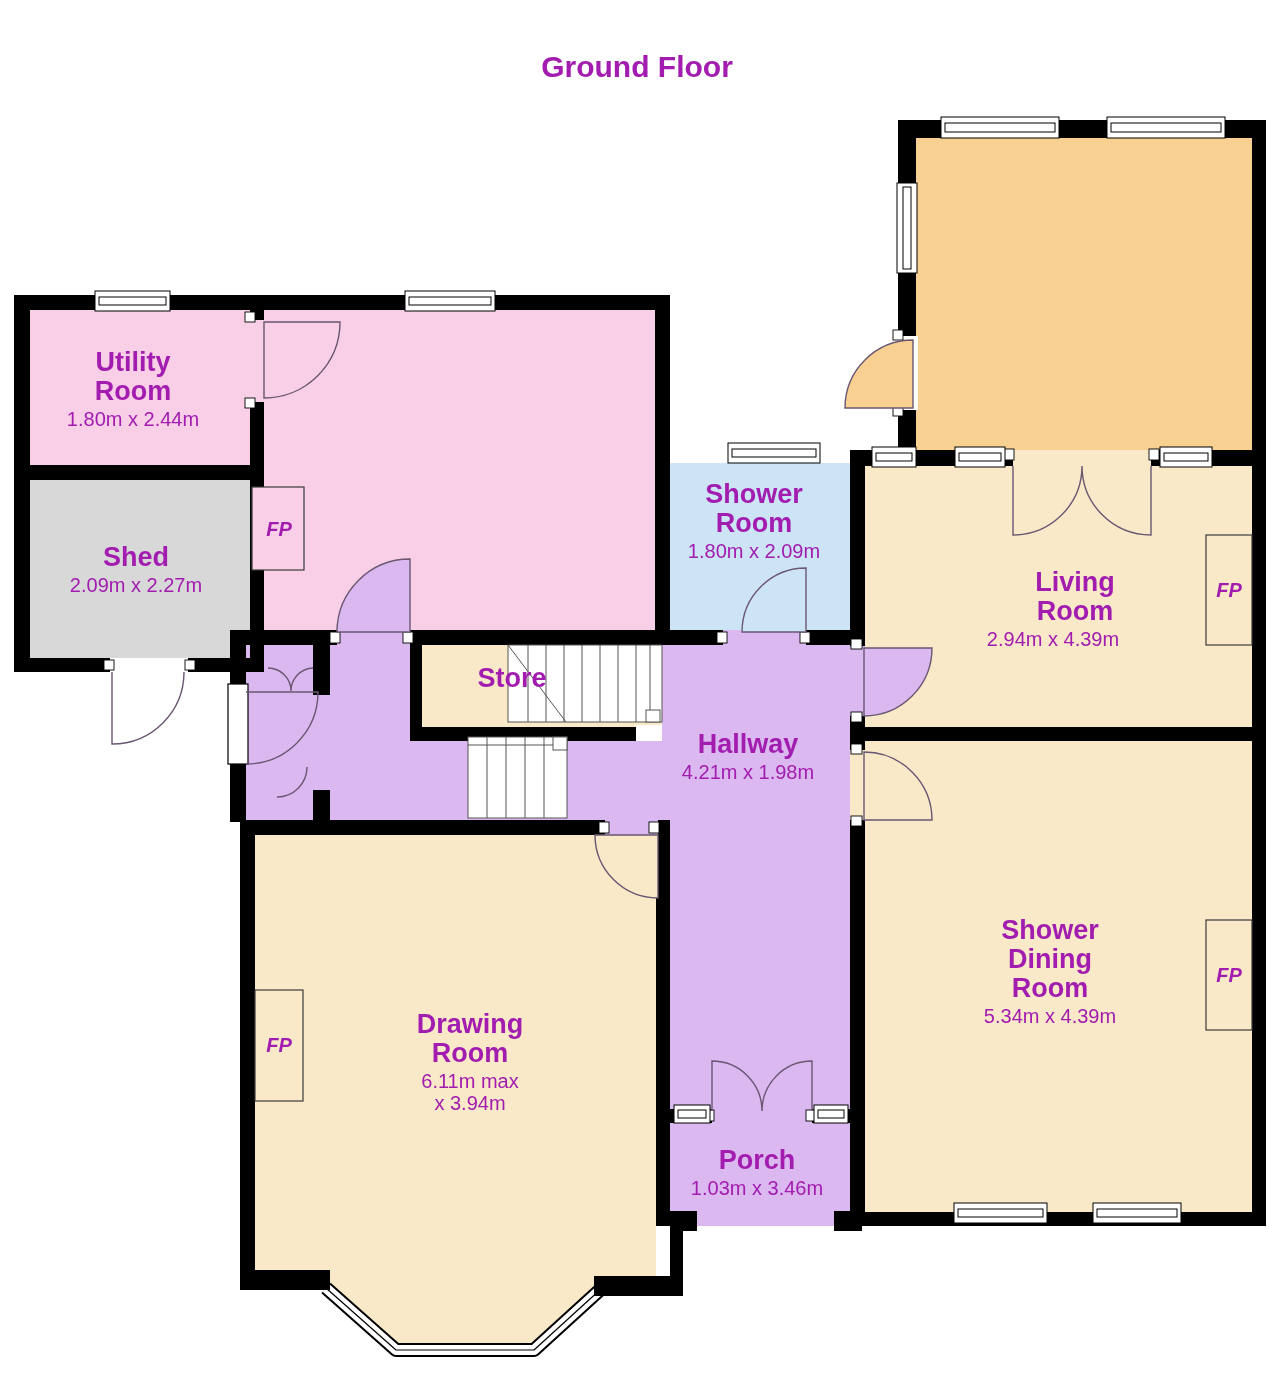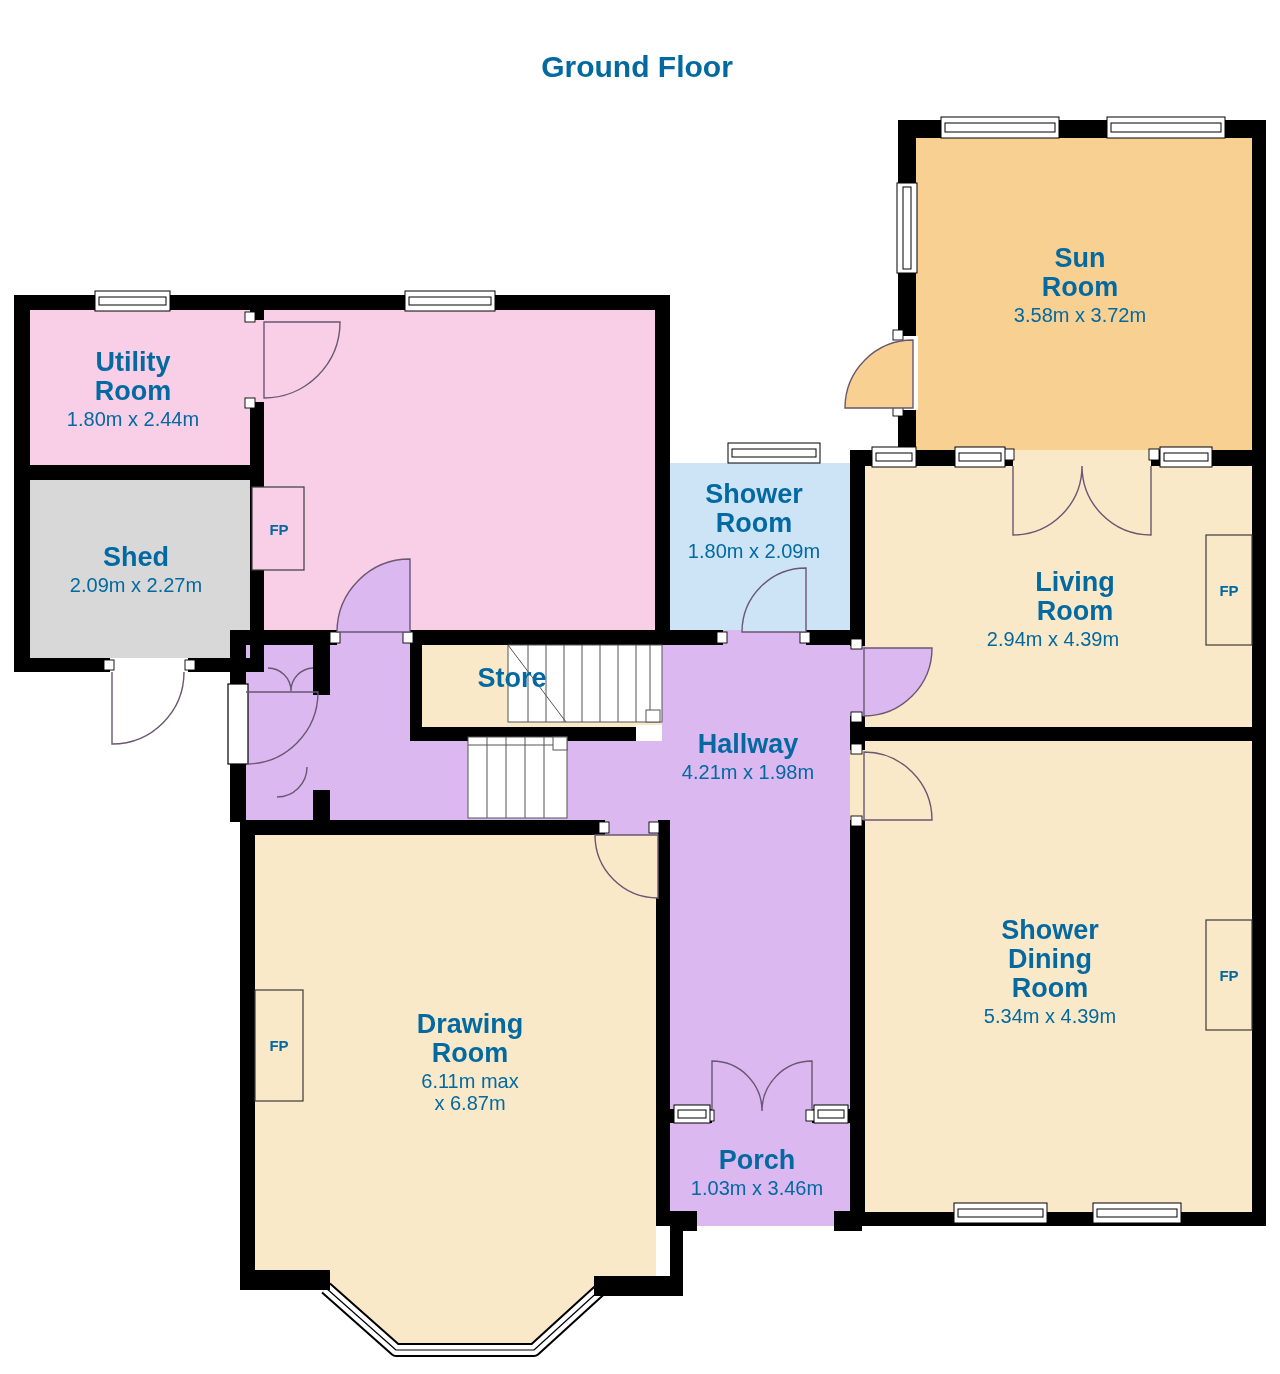--- a/index.html
+++ b/index.html
@@ -1,26 +1,26 @@
 <!DOCTYPE html>
 <html><head>
 <meta charset="utf-8">
 <style>
   html,body{margin:0;padding:0;background:#ffffff;}
   .plan{position:relative;width:1280px;height:1374px;background:#ffffff;
-        font-family:"Liberation Sans", sans-serif;color:#0369a1;overflow:hidden;}
+        font-family:"Liberation Sans", sans-serif;color:#a21caf;overflow:hidden;}
   .room{position:absolute;}
   .overlay{position:absolute;left:0;top:0;pointer-events:none;}
   .plan-title{position:absolute;left:637px;top:50px;transform:translateX(-50%);
         font-size:30px;font-weight:bold;white-space:nowrap;}
   .room-label{position:absolute;transform:translateX(-50%);text-align:center;z-index:5;}
   .rname{display:block;font-size:27px;font-weight:bold;line-height:29px;margin:0 auto;}
   .rdims{display:block;font-size:20px;line-height:22px;white-space:nowrap;margin:2px auto 0;}
   .rdims.wrap{white-space:normal;}
-  .fp-label{position:absolute;transform:translate(-50%,-50%);font-size:15px;font-weight:bold;z-index:5;}
+  .fp-label{position:absolute;transform:translate(-50%,-50%);font-size:20px;font-weight:bold;z-index:5;font-style:italic;}
 </style>
 </head>
 <body>
 
 <div class="plan">
 
   <div class="room" style="left: 30px; top: 310px; width: 220px; height: 155px; background: rgb(248, 207, 230);"></div>
   <div class="room" style="left: 30px; top: 480px; width: 220px; height: 178px; background: rgb(216, 216, 216);"></div>
   <div class="room" style="left: 264px; top: 310px; width: 391px; height: 320px; background: rgb(248, 207, 230);"></div>
   <div class="room" style="left: 670px; top: 463px; width: 180px; height: 167px; background: rgb(205, 227, 246);"></div>
@@ -213,38 +213,34 @@
     <span class="rdims">1.80m x 2.44m</span>
   </div>
   <div class="room-label" style="left:136px;top:543px;">
     <span class="rname" style="width:150px;">Shed</span>
     <span class="rdims">2.09m x 2.27m</span>
   </div>
   <div class="room-label" style="left:754px;top:480px;">
     <span class="rname" style="width:120px;">Shower Room</span>
     <span class="rdims">1.80m x 2.09m</span>
   </div>
-  <div class="room-label" style="left:1080px;top:244px;">
-    <span class="rname" style="width:80px;">Sun Room</span>
-    <span class="rdims">3.58m x 3.72m</span>
-  </div>
   <div class="room-label" style="left:1053px;top:568px;">
     <span class="rname" style="width:90px;margin-left:44px;">Living Room</span>
     <span class="rdims">2.94m x 4.39m</span>
   </div>
   <div class="room-label" style="left:512px;top:664px;">
     <span class="rname" style="width:100px;">Store</span>
   </div>
   <div class="room-label" style="left:748px;top:730px;">
     <span class="rname" style="width:130px;">Hallway</span>
     <span class="rdims">4.21m x 1.98m</span>
   </div>
   <div class="room-label" style="left:470px;top:1010px;">
     <span class="rname" style="width:120px;">Drawing Room</span>
-    <span class="rdims wrap" style="width:100px;">6.11m max x 6.87m</span>
+    <span class="rdims wrap" style="width:100px;">6.11m max x 3.94m</span>
   </div>
   <div class="room-label" style="left:1050px;top:916px;">
     <span class="rname" style="width:100px;">Shower Dining Room</span>
     <span class="rdims">5.34m x 4.39m</span>
   </div>
   <div class="room-label" style="left:757px;top:1146px;">
     <span class="rname" style="width:90px;">Porch</span>
     <span class="rdims">1.03m x 3.46m</span>
   </div>
 

